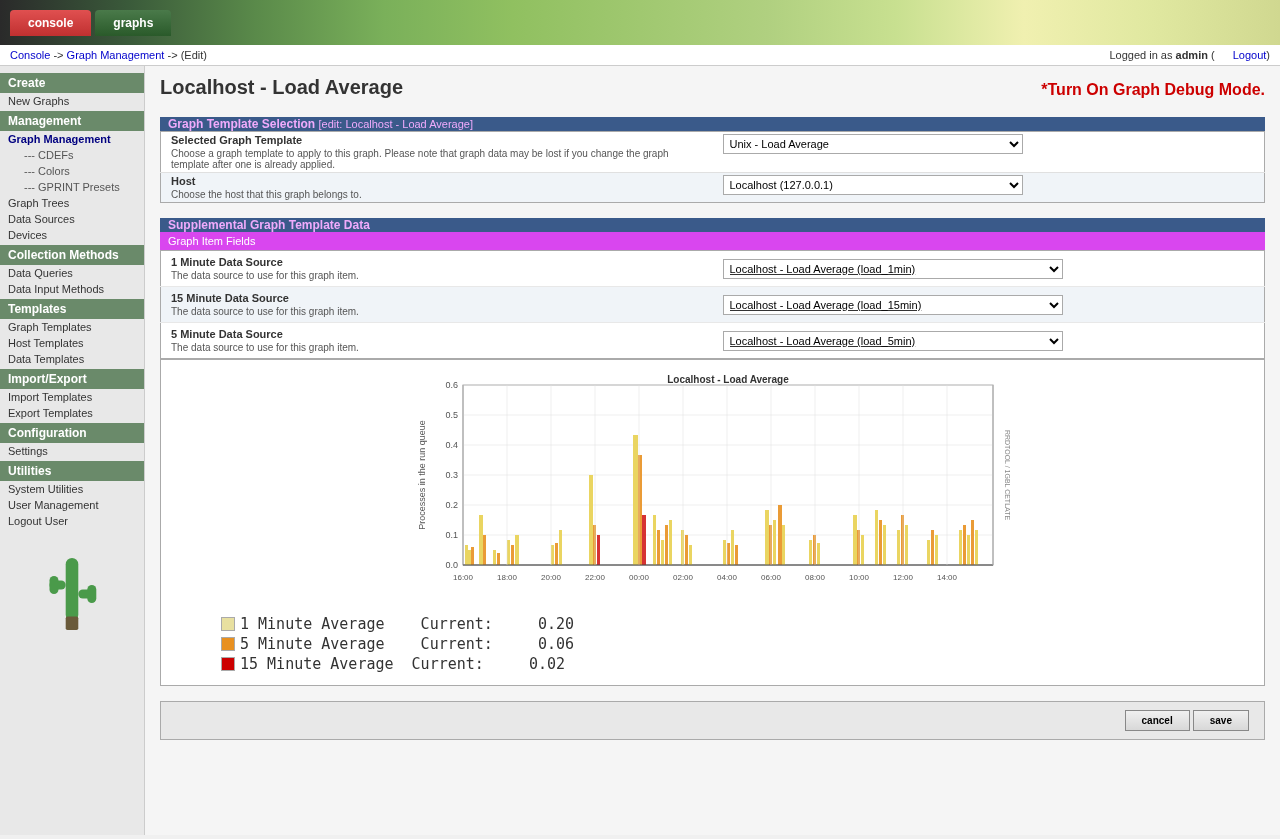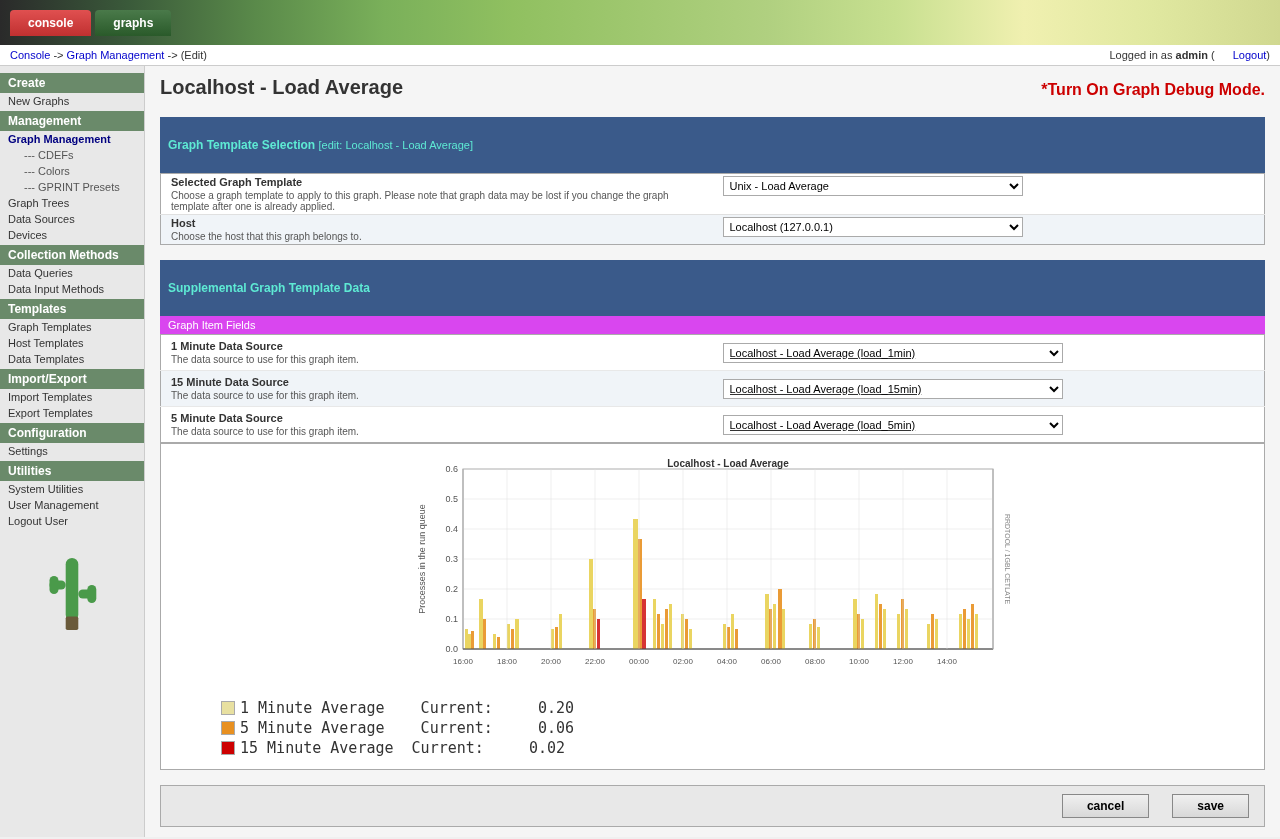--- a/index.html
+++ b/index.html
@@ -93,23 +93,23 @@
       color: #cc0000;
       font-size: 16px;
       font-weight: bold;
       float: right;
       margin-top: 5px;
     }
 
     
     .section-header {
       background: #3a5a8a;
-      color: #5eead4;
-      font-weight: bold;
-      padding: 21px 8px;
+      color: #f0abfc;
+      font-weight: bold;
+      padding: 0 8px;
       font-size: 12px;
       margin-bottom: 0;
     }
     .section-subheader {
       background: #d946ef;
       color: white;
       font-weight: normal;
       padding: 3px 8px;
       font-size: 11px;
     }
@@ -188,24 +188,24 @@
     .bottom-bar {
       background: #e8e8e8;
       border: 1px solid #aaa;
       padding: 8px 15px;
       text-align: right;
       margin-top: 10px;
     }
     .action-btn {
       background: linear-gradient(to bottom, #f0f0f0, #d8d8d8);
       border: 1px solid #888;
-      padding: 4px 24px;
-      font-size: 12px;
+      padding: 4px 16px;
+      font-size: 10px;
       cursor: pointer;
-      margin-left: 20px;
+      margin-left: 0;
       font-weight: bold;
     }
 
     
     .supp-table {
       width: 100%;
       border-collapse: collapse;
       background: white;
       border: 1px solid #aaa;
       margin-bottom: 0;

